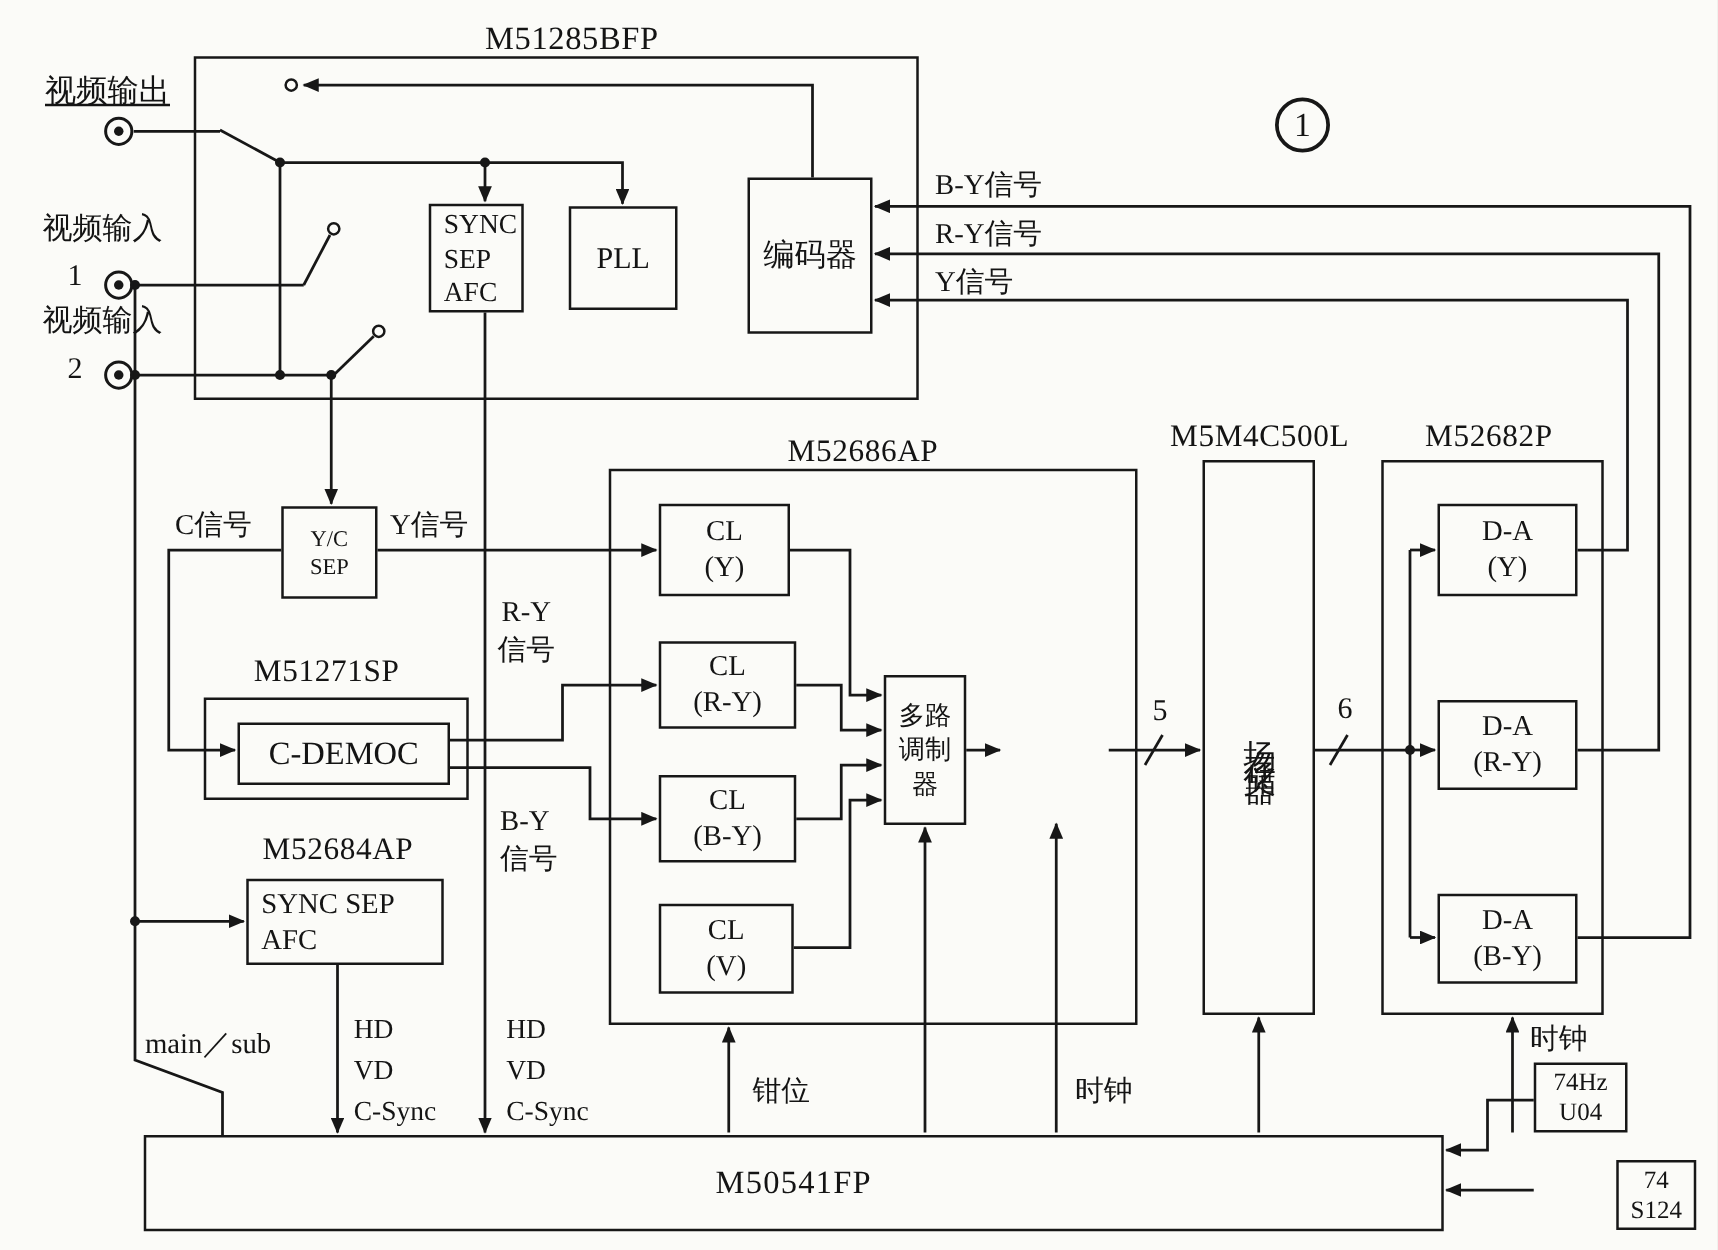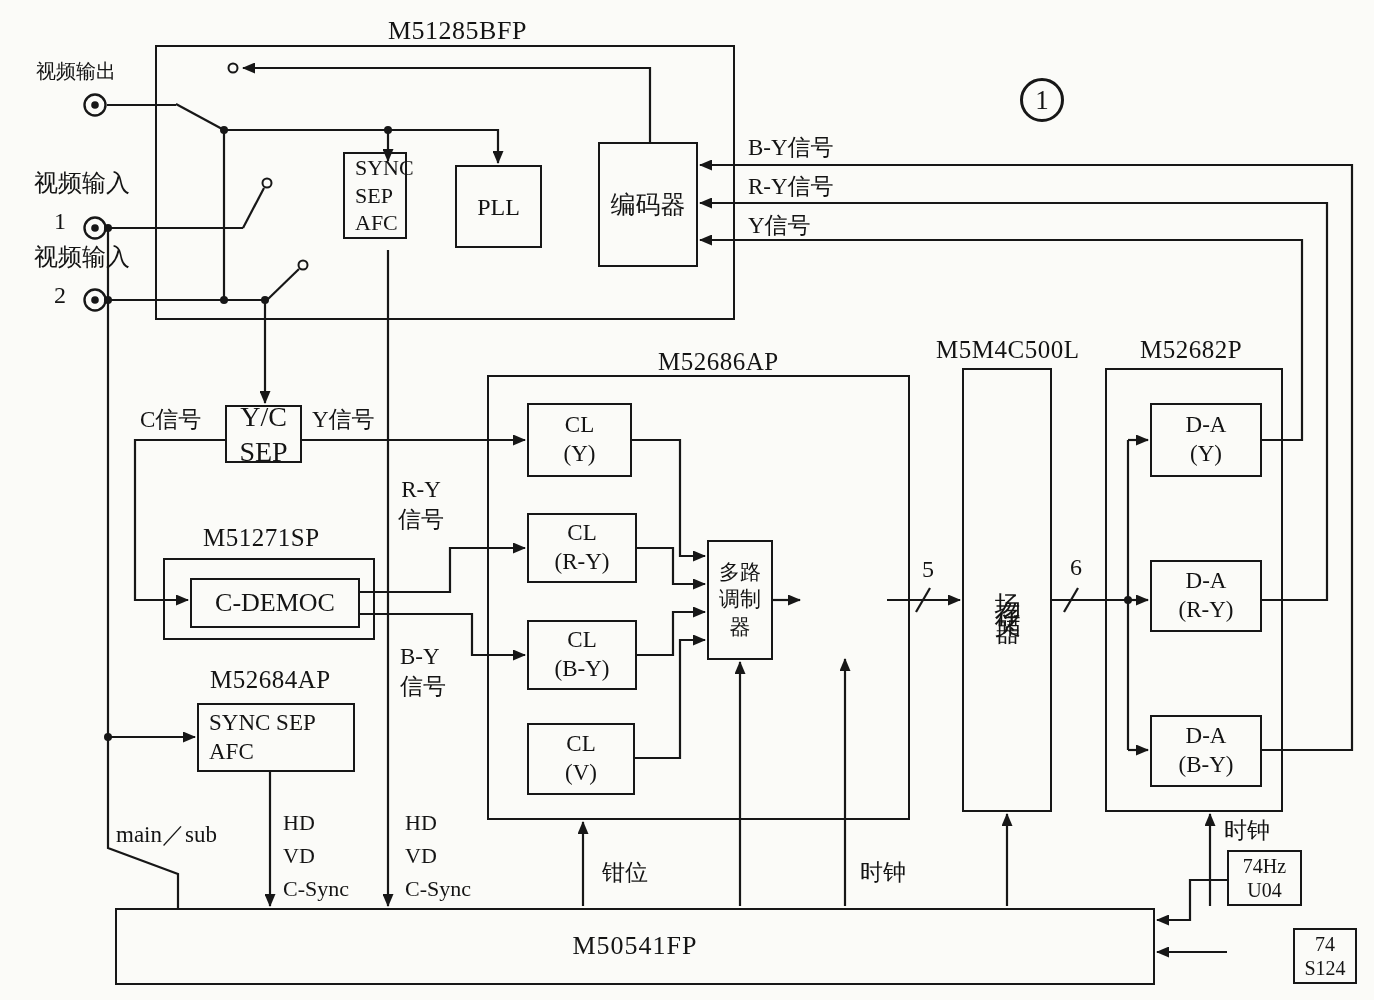--- a/index.html
+++ b/index.html
@@ -130,27 +130,27 @@
       <circle cx="95" cy="300" r="10.5" fill="none" stroke="#171717" stroke-width="2.4"></circle>
       <circle cx="95" cy="300" r="3.8" fill="#171717"></circle>
     </g>
   </svg>
 
   <div class="outline" style="left:155px;top:45px;width:580px;height:275px;"></div>
   <div class="outline" style="left:163px;top:558px;width:212px;height:82px;"></div>
   <div class="outline" style="left:487px;top:375px;width:423px;height:445px;"></div>
   <div class="outline" style="left:1105px;top:368px;width:178px;height:444px;"></div>
 
-  <div class="box left" style="left:343px;top:152px;width:64px;height:87px;font-size:22px;">SYNC
+  <div class="box left" style="left:343px;top:163px;width:76px;height:87px;font-size:22px;">SYNC
 SEP
 AFC</div>
   <div class="box" style="left:598px;top:142px;width:100px;height:125px;font-size:25px;">编码器</div>
   <div class="box" style="left:455px;top:165px;width:87px;height:83px;font-size:24px;">PLL</div>
 
-  <div class="box" style="left:225px;top:405px;width:77px;height:58px;font-size:28px;">Y/C
+  <div class="box" style="left:225px;top:405px;width:77px;height:74px;font-size:18px;">Y/C
 SEP</div>
   <div class="box" style="left:190px;top:578px;width:170px;height:50px;font-size:26px;">C-DEMOC</div>
   <div class="box left" style="left:197px;top:703px;width:158px;height:69px;">SYNC SEP
 AFC</div>
 
   <div class="box" style="left:527px;top:403px;width:105px;height:74px;">CL
 (Y)</div>
   <div class="box" style="left:527px;top:513px;width:110px;height:70px;">CL
 (R-Y)</div>
   <div class="box" style="left:527px;top:620px;width:110px;height:70px;">CL
@@ -173,25 +173,25 @@
   <div class="box" style="left:115px;top:908px;width:1040px;height:77px;font-size:26px;letter-spacing:1px;">M50541FP</div>
 
   <div class="box" style="left:1227px;top:850px;width:75px;height:56px;font-size:20px;line-height:1.2;">74Hz
 U04</div>
   <div class="box" style="left:1293px;top:928px;width:64px;height:56px;font-size:20px;line-height:1.2;">74
 S124</div>
 
   <div class="lbl chiplbl" style="left:388px;top:14px;font-size:26px;">M51285BFP</div>
   <div class="lbl chiplbl" style="left:203px;top:522px;">M51271SP</div>
   <div class="lbl chiplbl" style="left:210px;top:664px;">M52684AP</div>
-  <div class="lbl chiplbl" style="left:658px;top:346px;">M52686AP</div>
+  <div class="lbl chiplbl" style="left:630px;top:346px;">M52686AP</div>
   <div class="lbl chiplbl" style="left:936px;top:334px;">M5M4C500L</div>
   <div class="lbl chiplbl" style="left:1140px;top:334px;">M52682P</div>
 
-  <div class="lbl" style="left:36px;top:58px;font-size:20px;">视频输出</div>
+  <div class="lbl" style="left:36px;top:58px;font-size:25px;text-decoration:underline;">视频输出</div>
   <div class="lbl" style="left:34px;top:168px;font-size:24px;">视频输入</div>
   <div class="lbl" style="left:54px;top:206px;font-size:24px;">1</div>
   <div class="lbl" style="left:34px;top:242px;font-size:24px;">视频输入</div>
   <div class="lbl" style="left:54px;top:280px;font-size:24px;">2</div>
 
   <div class="lbl" style="left:748px;top:133px;">B-Y信号</div>
   <div class="lbl" style="left:748px;top:172px;">R-Y信号</div>
   <div class="lbl" style="left:748px;top:211px;">Y信号</div>
 
   <div class="lbl" style="left:140px;top:405px;">C信号</div>

